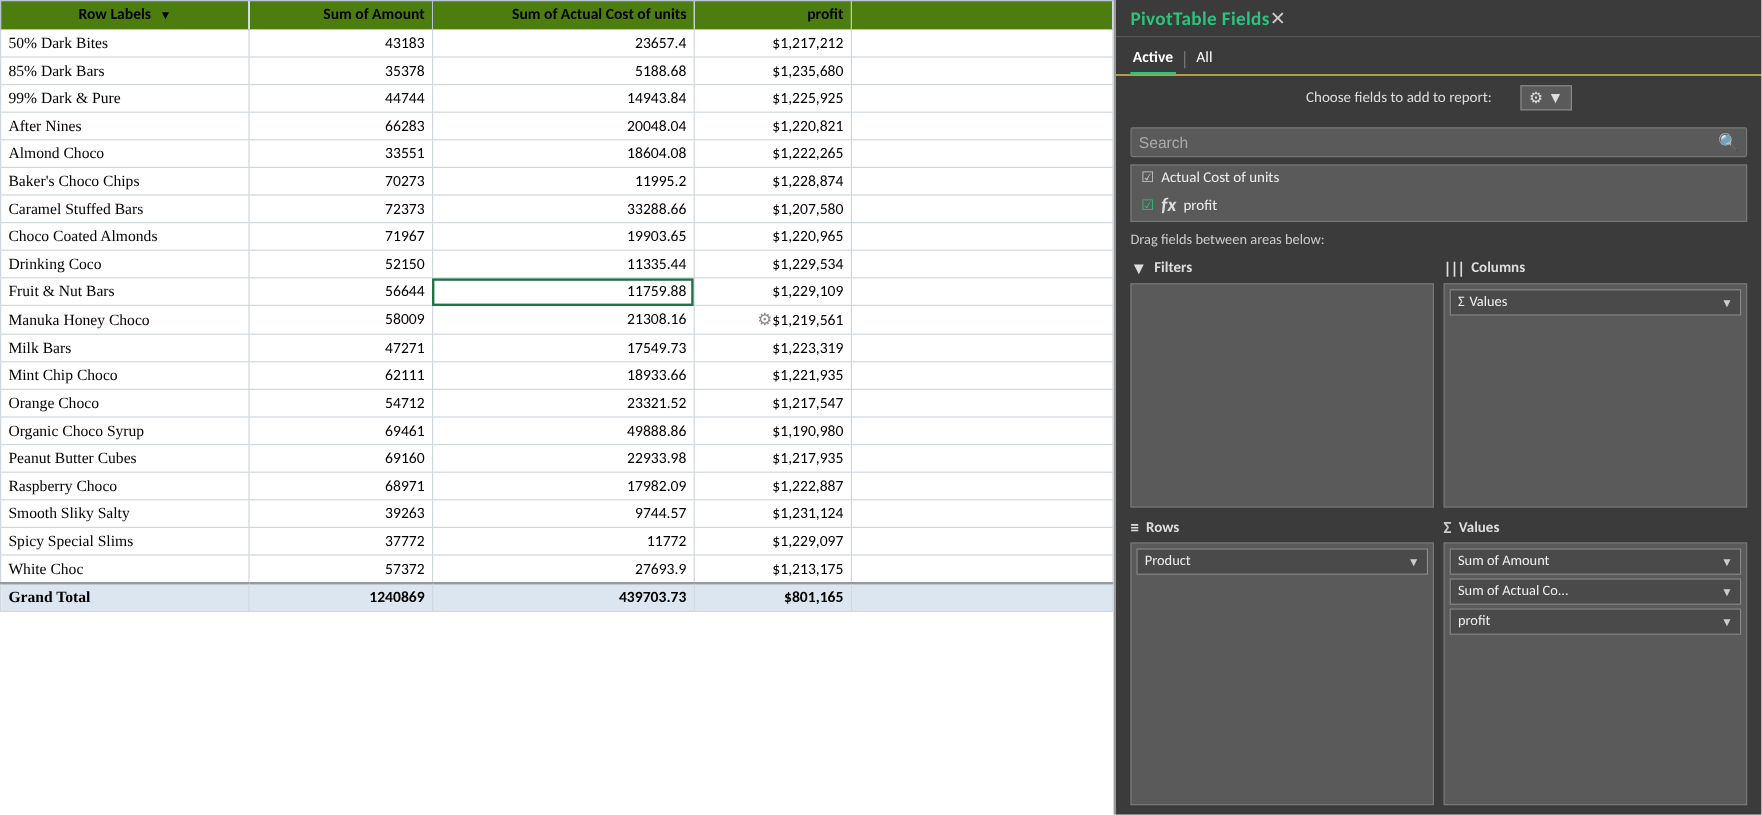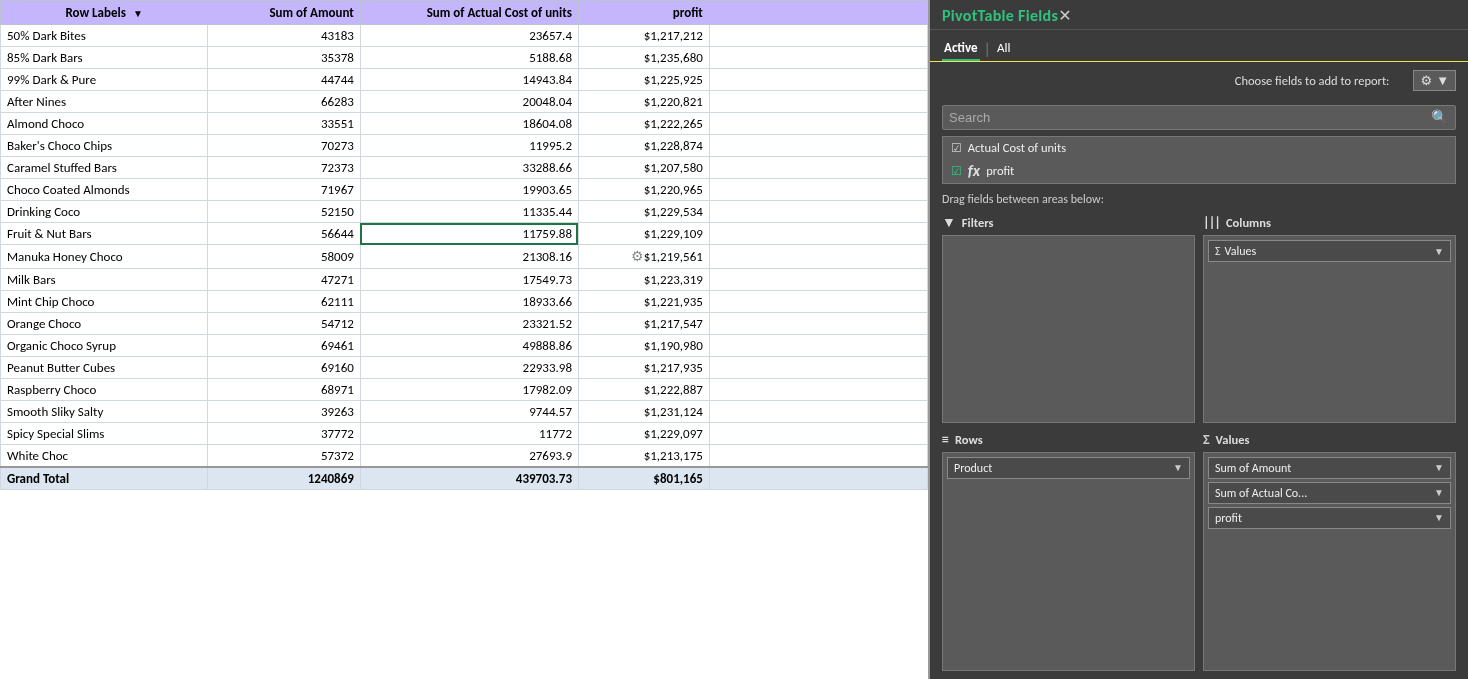--- a/index.html
+++ b/index.html
@@ -21,21 +21,21 @@
       background: #fff;
     }
 
     table.pivot {
       border-collapse: collapse;
       width: 100%;
       min-width: 730px;
     }
 
     table.pivot thead tr th {
-      background: #c4b5fd;
+      background: #4d7c0f;
       border: 1px solid #b8c4d0;
       padding: 4px 6px;
       font-weight: bold;
       white-space: nowrap;
       position: sticky;
       top: 0;
       z-index: 2;
     }
 
     table.pivot thead tr th.row-label-col {
@@ -60,20 +60,21 @@
 
     table.pivot tbody tr td {
       border: 1px solid #d0d7de;
       padding: 3px 6px;
       white-space: nowrap;
     }
 
     table.pivot tbody tr td.label-cell {
       background: #fff;
       font-weight: normal;
+      font-family: Liberation Serif, serif;
     }
 
     table.pivot tbody tr td.num-cell {
       text-align: right;
       background: #fff;
     }
 
     table.pivot tbody tr.grand-total td {
       background: #dce6f1;
       font-weight: bold;
@@ -155,21 +156,21 @@
 
     .fields-section {
       padding: 8px 12px;
       font-size: 12.5px;
       color: #ddd;
     }
 
     .fields-section-row {
       display: flex;
       align-items: center;
-      justify-content: flex-end;
+      justify-content: center;
       margin-bottom: 6px;
       gap: 24px;
     }
 
     .search-box {
       display: flex;
       align-items: center;
       background: #5a5a5a;
       border: 1px solid #777;
       border-radius: 2px;

